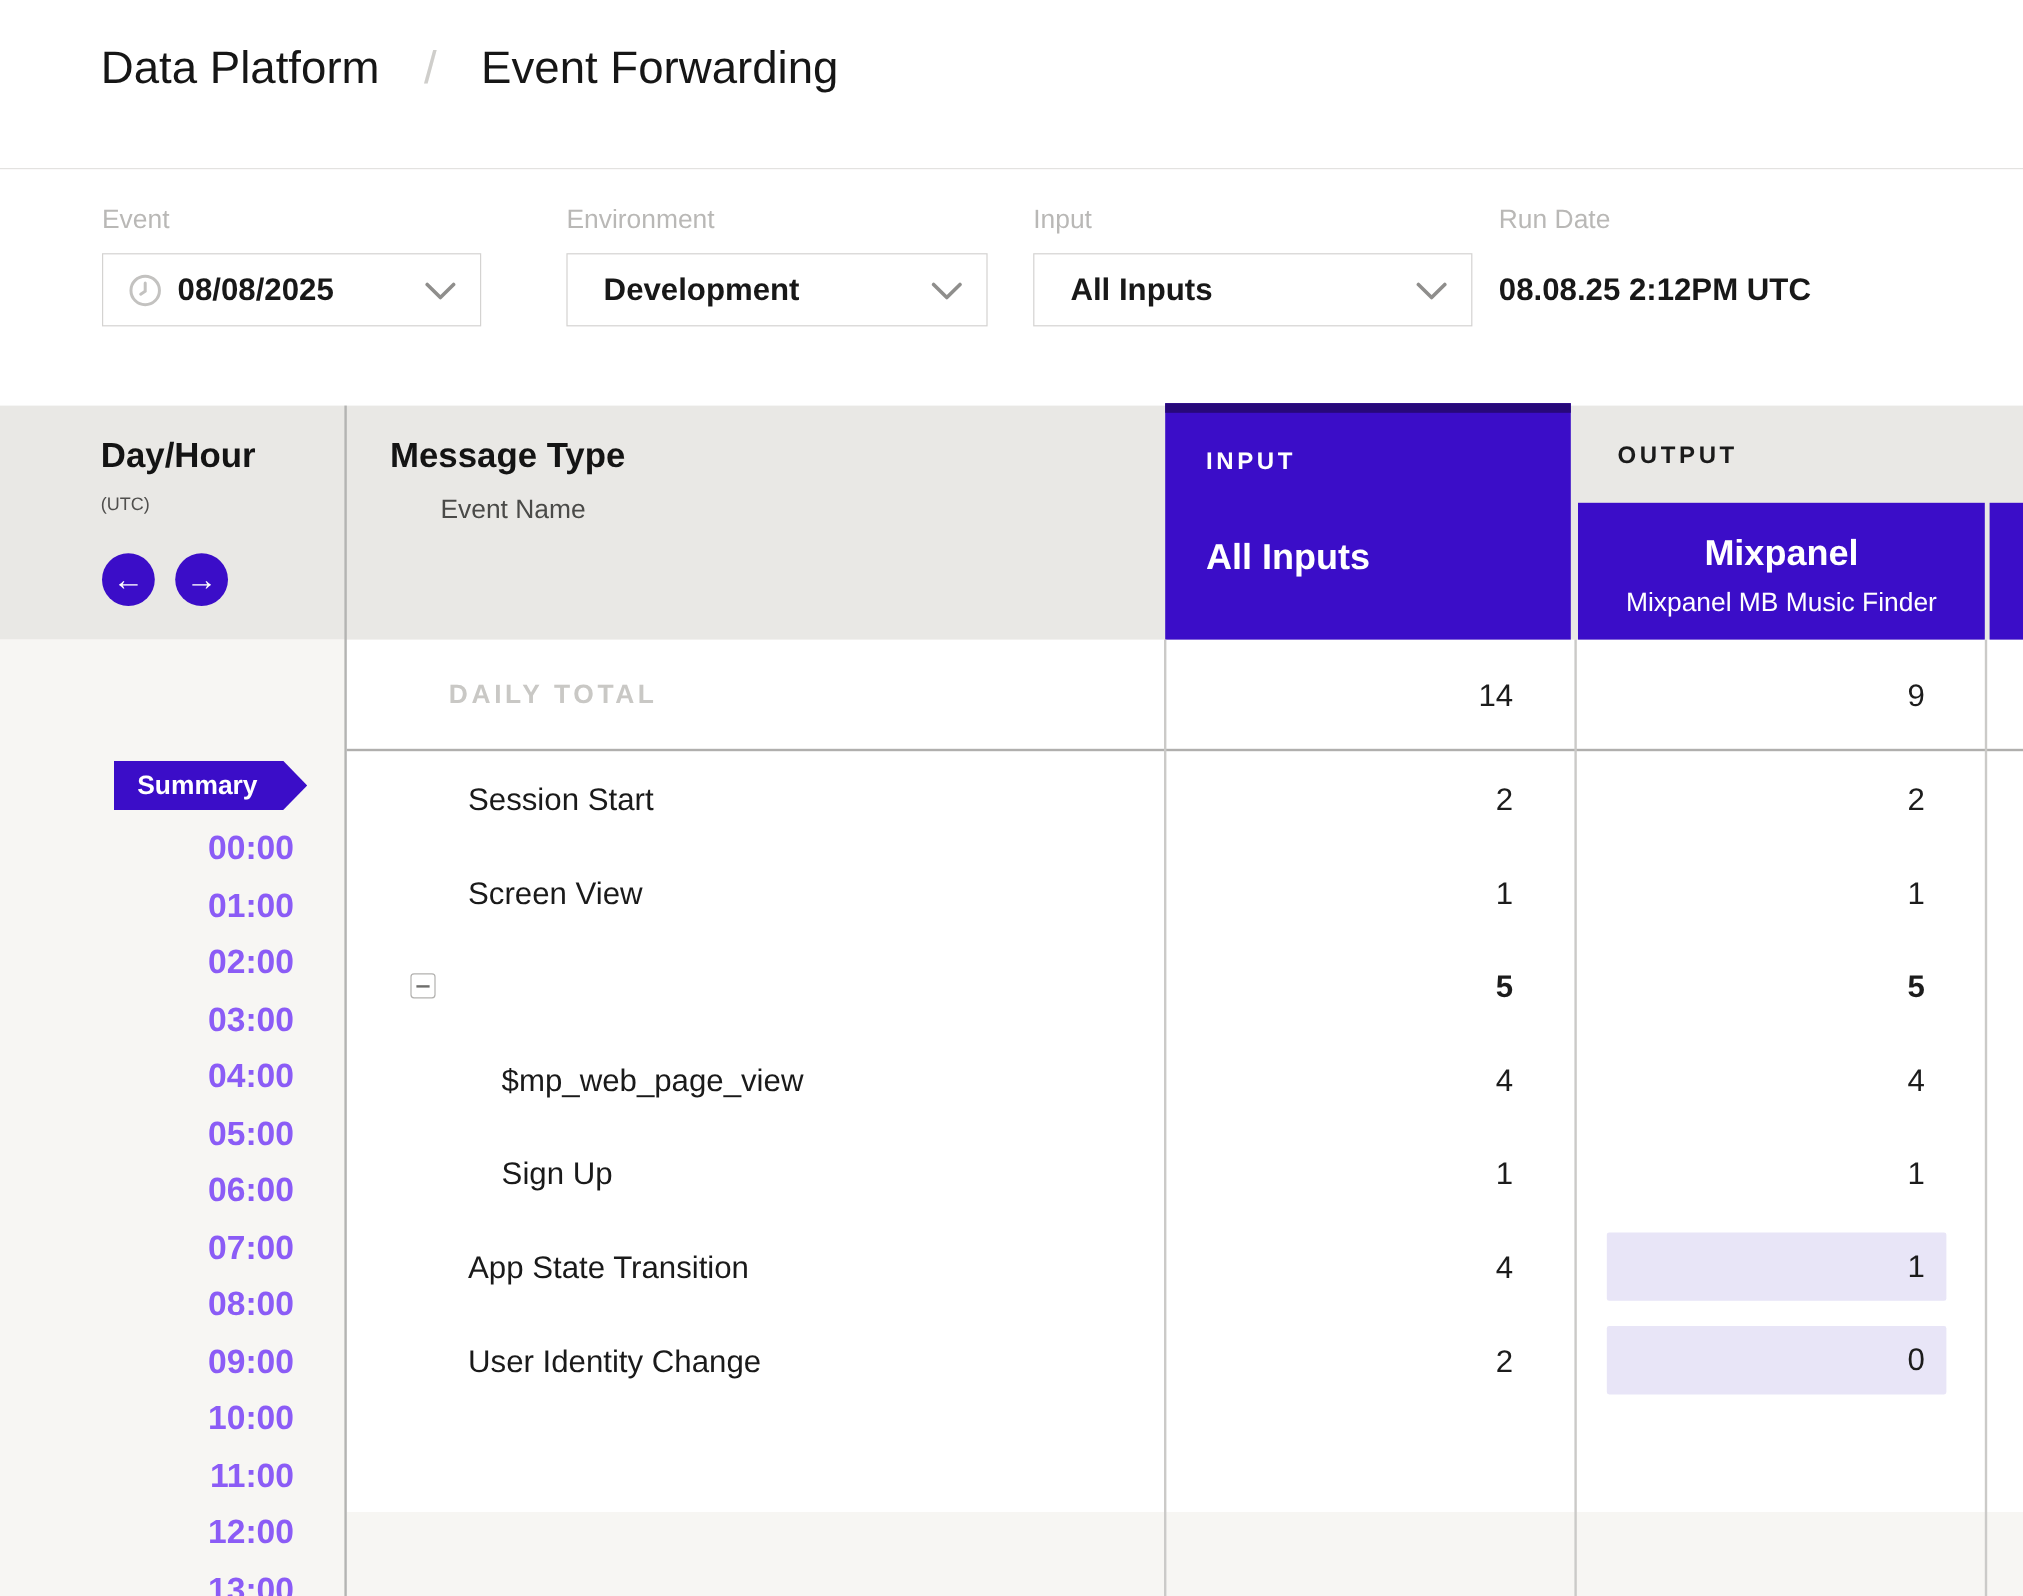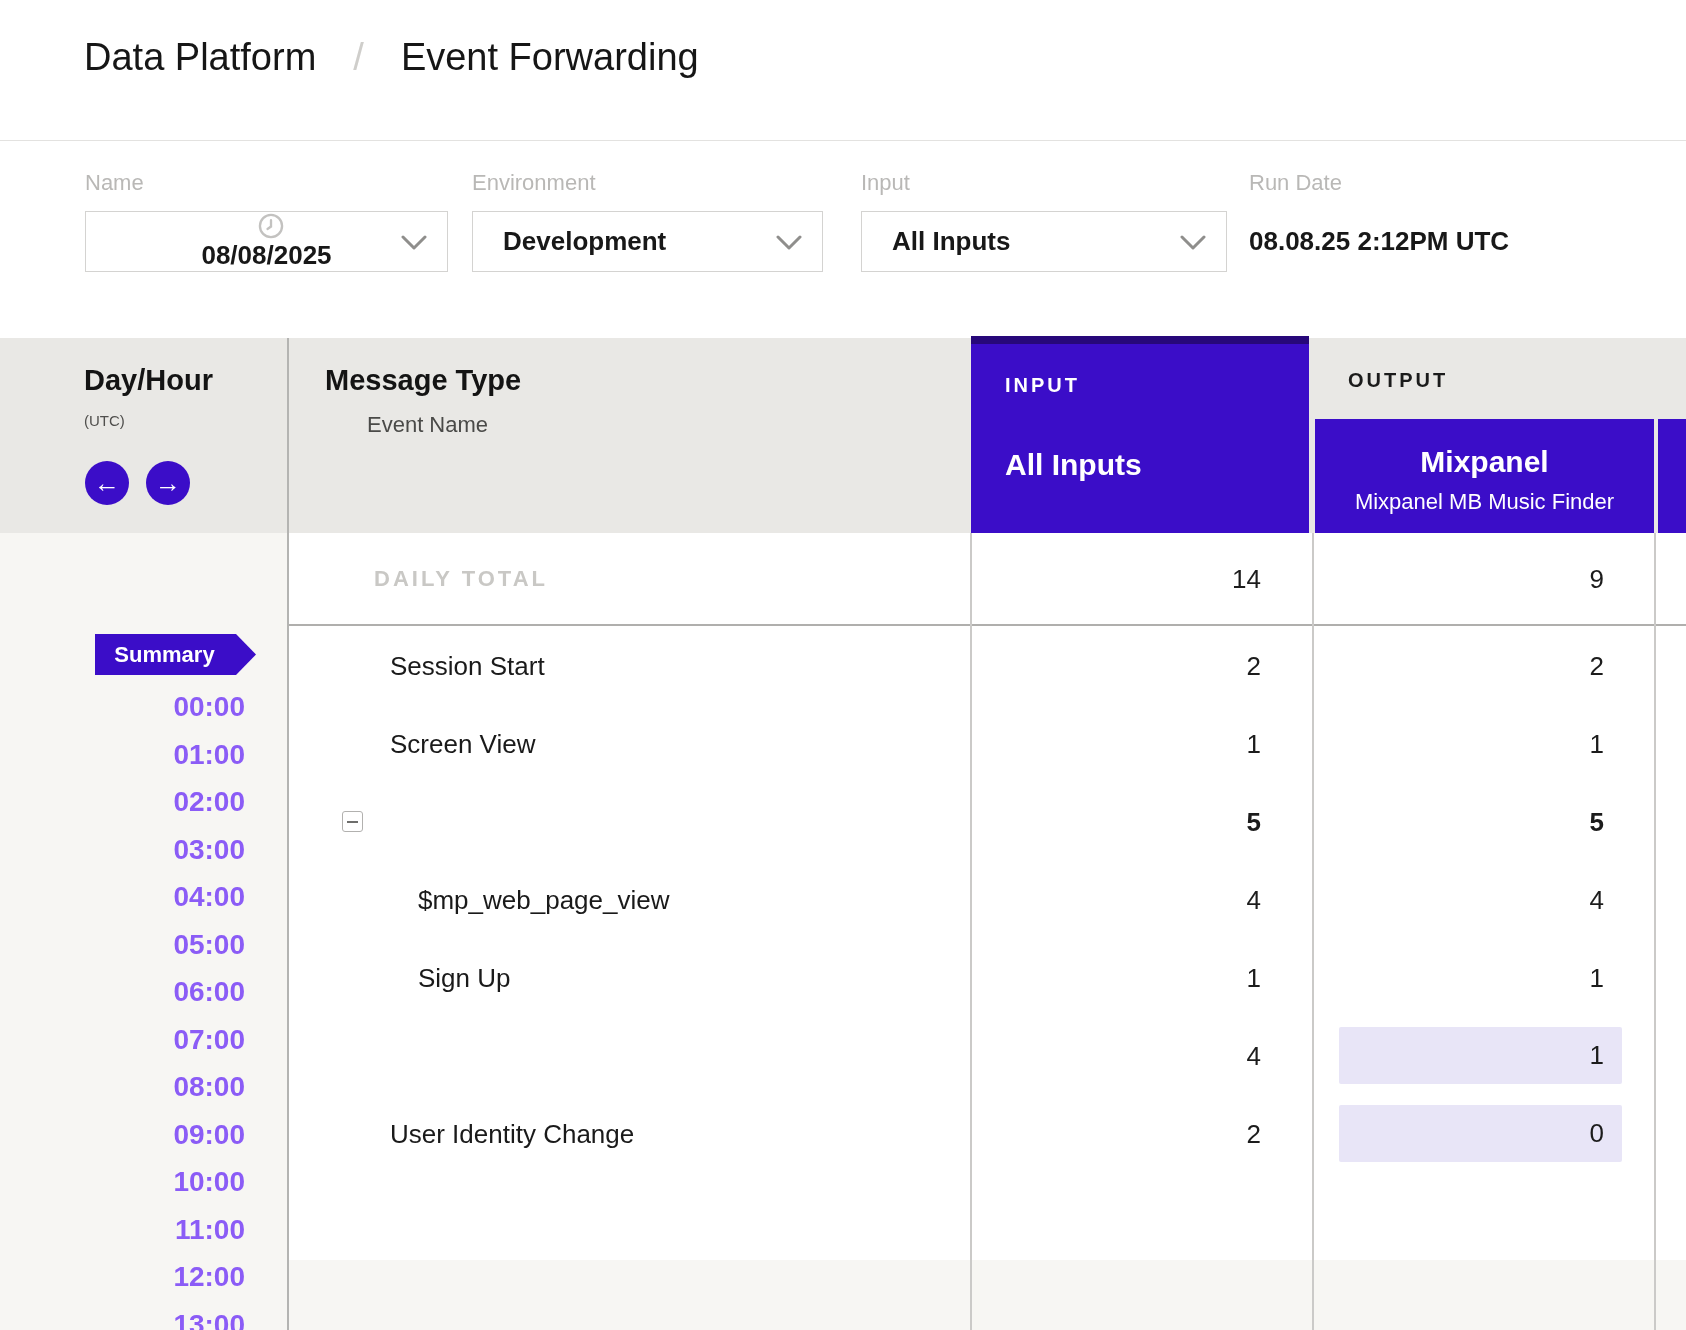--- a/index.html
+++ b/index.html
@@ -88,22 +88,22 @@
 <div class="page">
 
   <header class="top">
     <nav class="breadcrumb">
       <span class="crumb">Data Platform</span><span class="crumb-sep">/</span><span class="crumb">Event Forwarding</span>
     </nav>
   </header>
 
   <section class="filters">
     <div class="fgroup" style="left:85px;width:363px;">
-      <div class="flabel" style="left:0;">Name</div>
-      <div class="fselect" style="left:0;width:363px;flex-direction:column;">
+      <div class="flabel" style="left:0;">Event</div>
+      <div class="fselect" style="left:0;width:316px;">
         <svg class="clock" width="30" height="30" viewBox="0 0 24 24">
             <circle cx="12" cy="12" r="9.5" fill="none" stroke="#c3c2c0" stroke-width="2"></circle>
             <path d="M12 7v5.5l-3 2" fill="none" stroke="#c3c2c0" stroke-width="2" stroke-linecap="round"></path>
           </svg>
         <span class="val">08/08/2025</span>
         <svg class="chev" width="26" height="15" viewBox="0 0 26 15">
             <path d="M2 2l11 11L24 2" fill="none" stroke="#8f8e8c" stroke-width="3" stroke-linecap="round" stroke-linejoin="round"></path>
           </svg>
       </div>
     </div>
@@ -186,20 +186,21 @@
         <div class="rlabel child">$mp_web_page_view</div>
         <div class="num nin">4</div>
         <div class="num nout">4</div>
       </div>
       <div class="trow" style="top: 939px;">
         <div class="rlabel child">Sign Up</div>
         <div class="num nin">1</div>
         <div class="num nout">1</div>
       </div>
       <div class="trow" style="top: 1017px;">
+        <div class="rlabel">App State Transition</div>
         <div class="num nin">4</div>
         <div class="pill">
           <span class="pv">1</span>
         </div>
       </div>
       <div class="trow" style="top: 1095px;">
         <div class="rlabel">User Identity Change</div>
         <div class="num nin">2</div>
         <div class="pill">
           <span class="pv">0</span>

